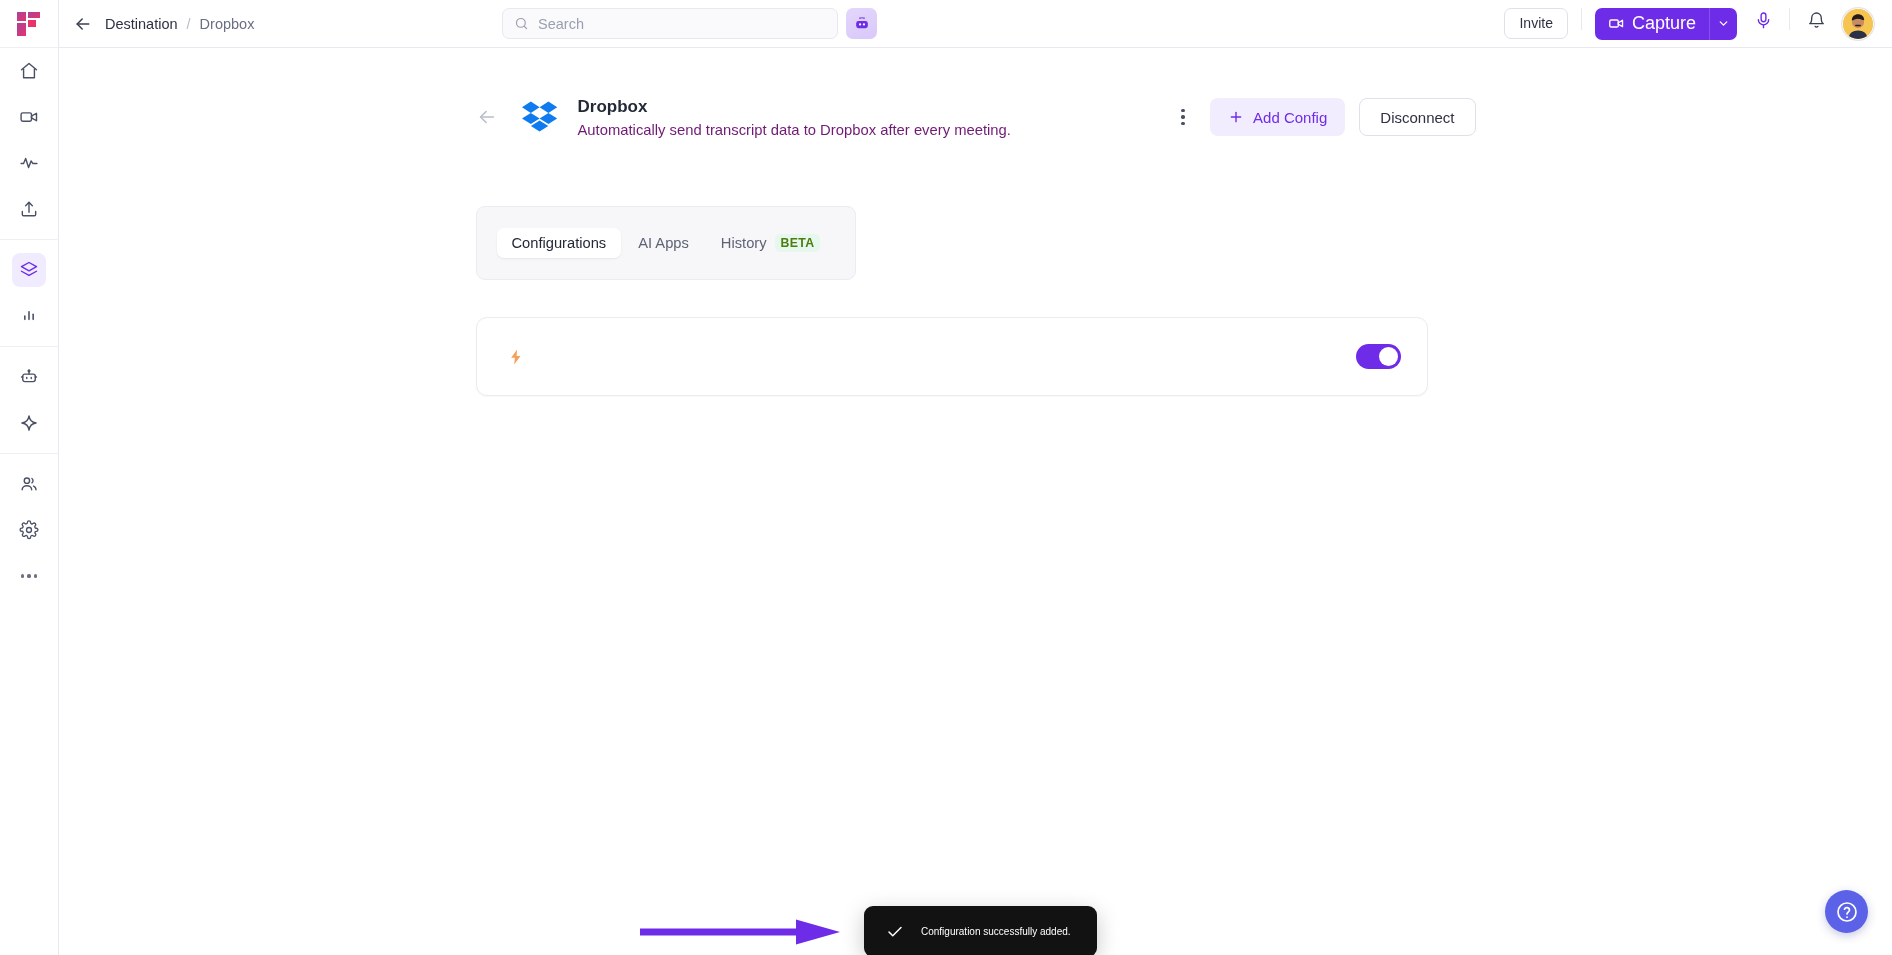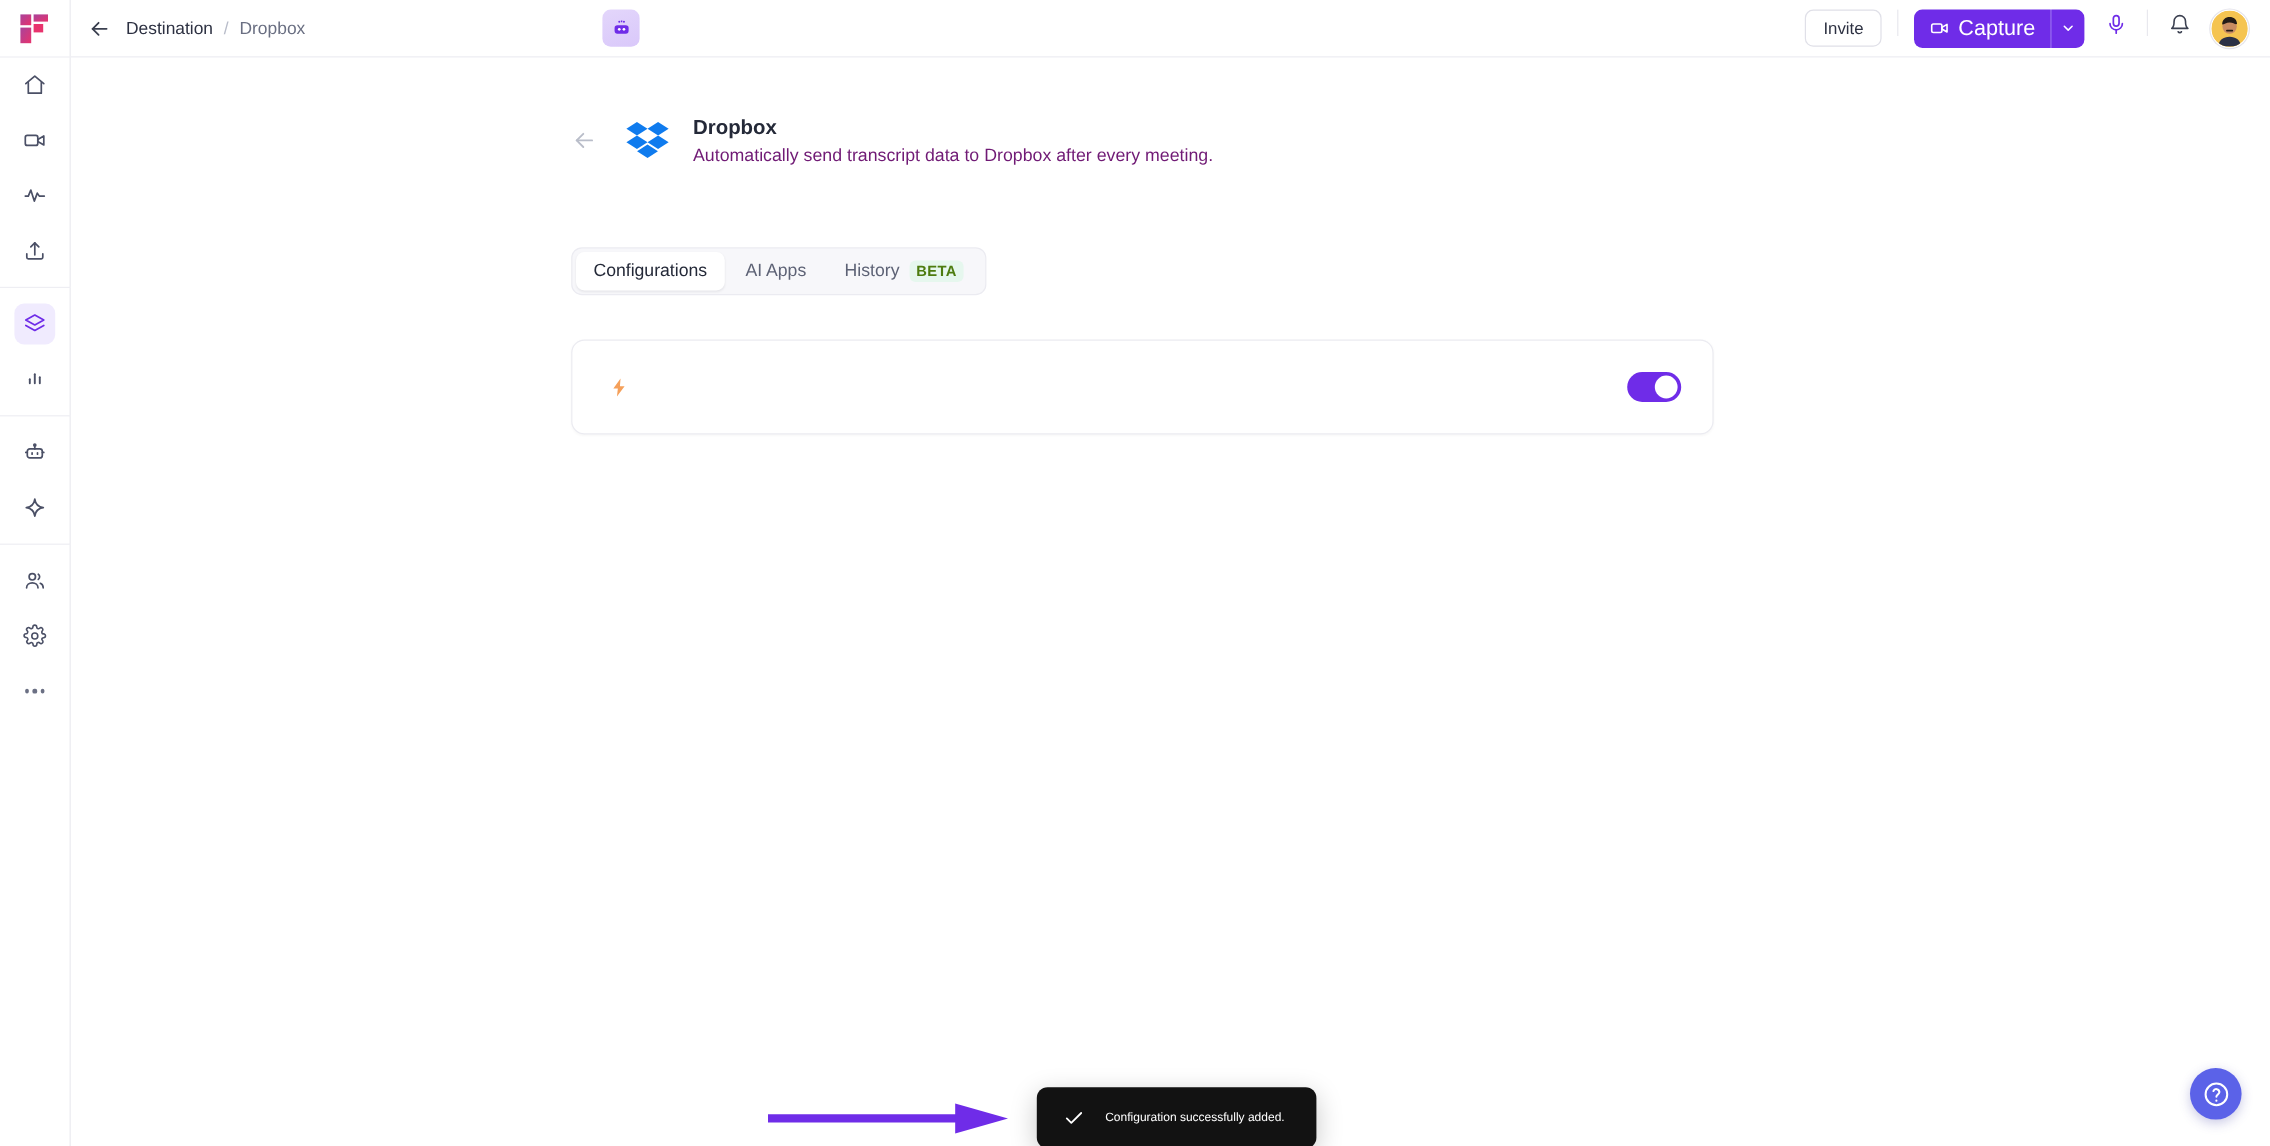--- a/index.html
+++ b/index.html
@@ -136,21 +136,21 @@
     height: 38px; padding: 0 20px;
     background: #fff; border: 1px solid #e0e0e8; border-radius: 8px;
     color: #2d3142; font-size: 15px; cursor: pointer;
     font-family: "Liberation Sans", sans-serif;
   }
 
   .tabs {
     margin-top: 68px;
     display: inline-flex;
     background: #f7f7fa; border: 1px solid #ebebf1; border-radius: 9px;
-    padding: 3px; gap: 2px;
+    padding: 20px; gap: 2px; align-items: center;
   }
   .tab {
     padding: 7px 15px; border-radius: 7px; font-size: 14.7px;
     color: #5d6275; cursor: pointer; white-space: nowrap;
     display: flex; align-items: center; gap: 8px; background: transparent;
     border: 0; font-family: "Liberation Sans", sans-serif;
   }
   .tab.active { background: #ffffff; color: #242938; box-shadow: 0 1px 2px rgba(20,20,40,.08); }
   .beta {
     background: #e6f7ee; color: #4d7c0f; font-size: 12.3px;
@@ -319,20 +319,27 @@
           <path d="M11 18l-6-6 6-6"></path>
       </svg>
 
       <div class="crumbs">
         <span class="crumb-1">Destination</span>
         <span class="crumb-sep">/</span>
         <span class="crumb-2">Dropbox</span>
       </div>
 
       <div class="search-wrap">
+        <div class="search-box">
+          <svg viewBox="0 0 24 24" fill="none" stroke="currentColor" stroke-width="1.9" stroke-linecap="round">
+            <circle cx="11" cy="11" r="7"></circle>
+              <path d="M20 20l-3.8-3.8"></path>
+          </svg>
+          <input type="text" placeholder="Search" style="">
+        </div>
         <div class="bot-btn">
           <svg viewBox="0 0 24 24" fill="currentColor">
             <path d="M11.2 2.8h1.6v2h-1.6z"></path>
             <circle cx="9.4" cy="4.2" r="1.1"></circle>
               <circle cx="14.6" cy="4.2" r="1.1"></circle>
             <rect x="4.2" y="8" width="15.6" height="9.5" rx="3.2"></rect>
             <circle cx="9.4" cy="12.6" r="1.5" fill="#fff"></circle>
               <circle cx="14.6" cy="12.6" r="1.5" fill="#fff"></circle>
           </svg>
         </div>
@@ -398,20 +405,35 @@
               <path d="M37.2 16.9l-8.8 5.6 8.8 5.6 8.8-5.6z" transform="translate(-8.8,0)"></path>
               <path d="M10.9 30l8.7 5.6L28.3 30l-8.7-5.5z"></path>
             </g>
           </svg>
 
           <div class="head-text">
             <div class="head-title">Dropbox</div>
             <div class="head-sub">Automatically send transcript data to Dropbox after every meeting.</div>
           </div>
 
+          <div class="head-actions">
+            <span class="kebab">
+                <i></i>
+                <i></i>
+                <i></i>
+              </span>
+            <button class="add-config">
+              <svg viewBox="0 0 24 24" fill="none" stroke="currentColor" stroke-width="2.1" stroke-linecap="round">
+                <path d="M12 5v14"></path>
+                  <path d="M5 12h14"></path>
+              </svg>
+              <span>Add Config</span>
+            </button>
+            <button class="disconnect">Disconnect</button>
+          </div>
         </div>
 
         <div class="tabs">
           <button class="tab active">
             <span>Configurations</span>
           </button>
           <button class="tab">
             <span>AI Apps</span>
           </button>
           <button class="tab">

